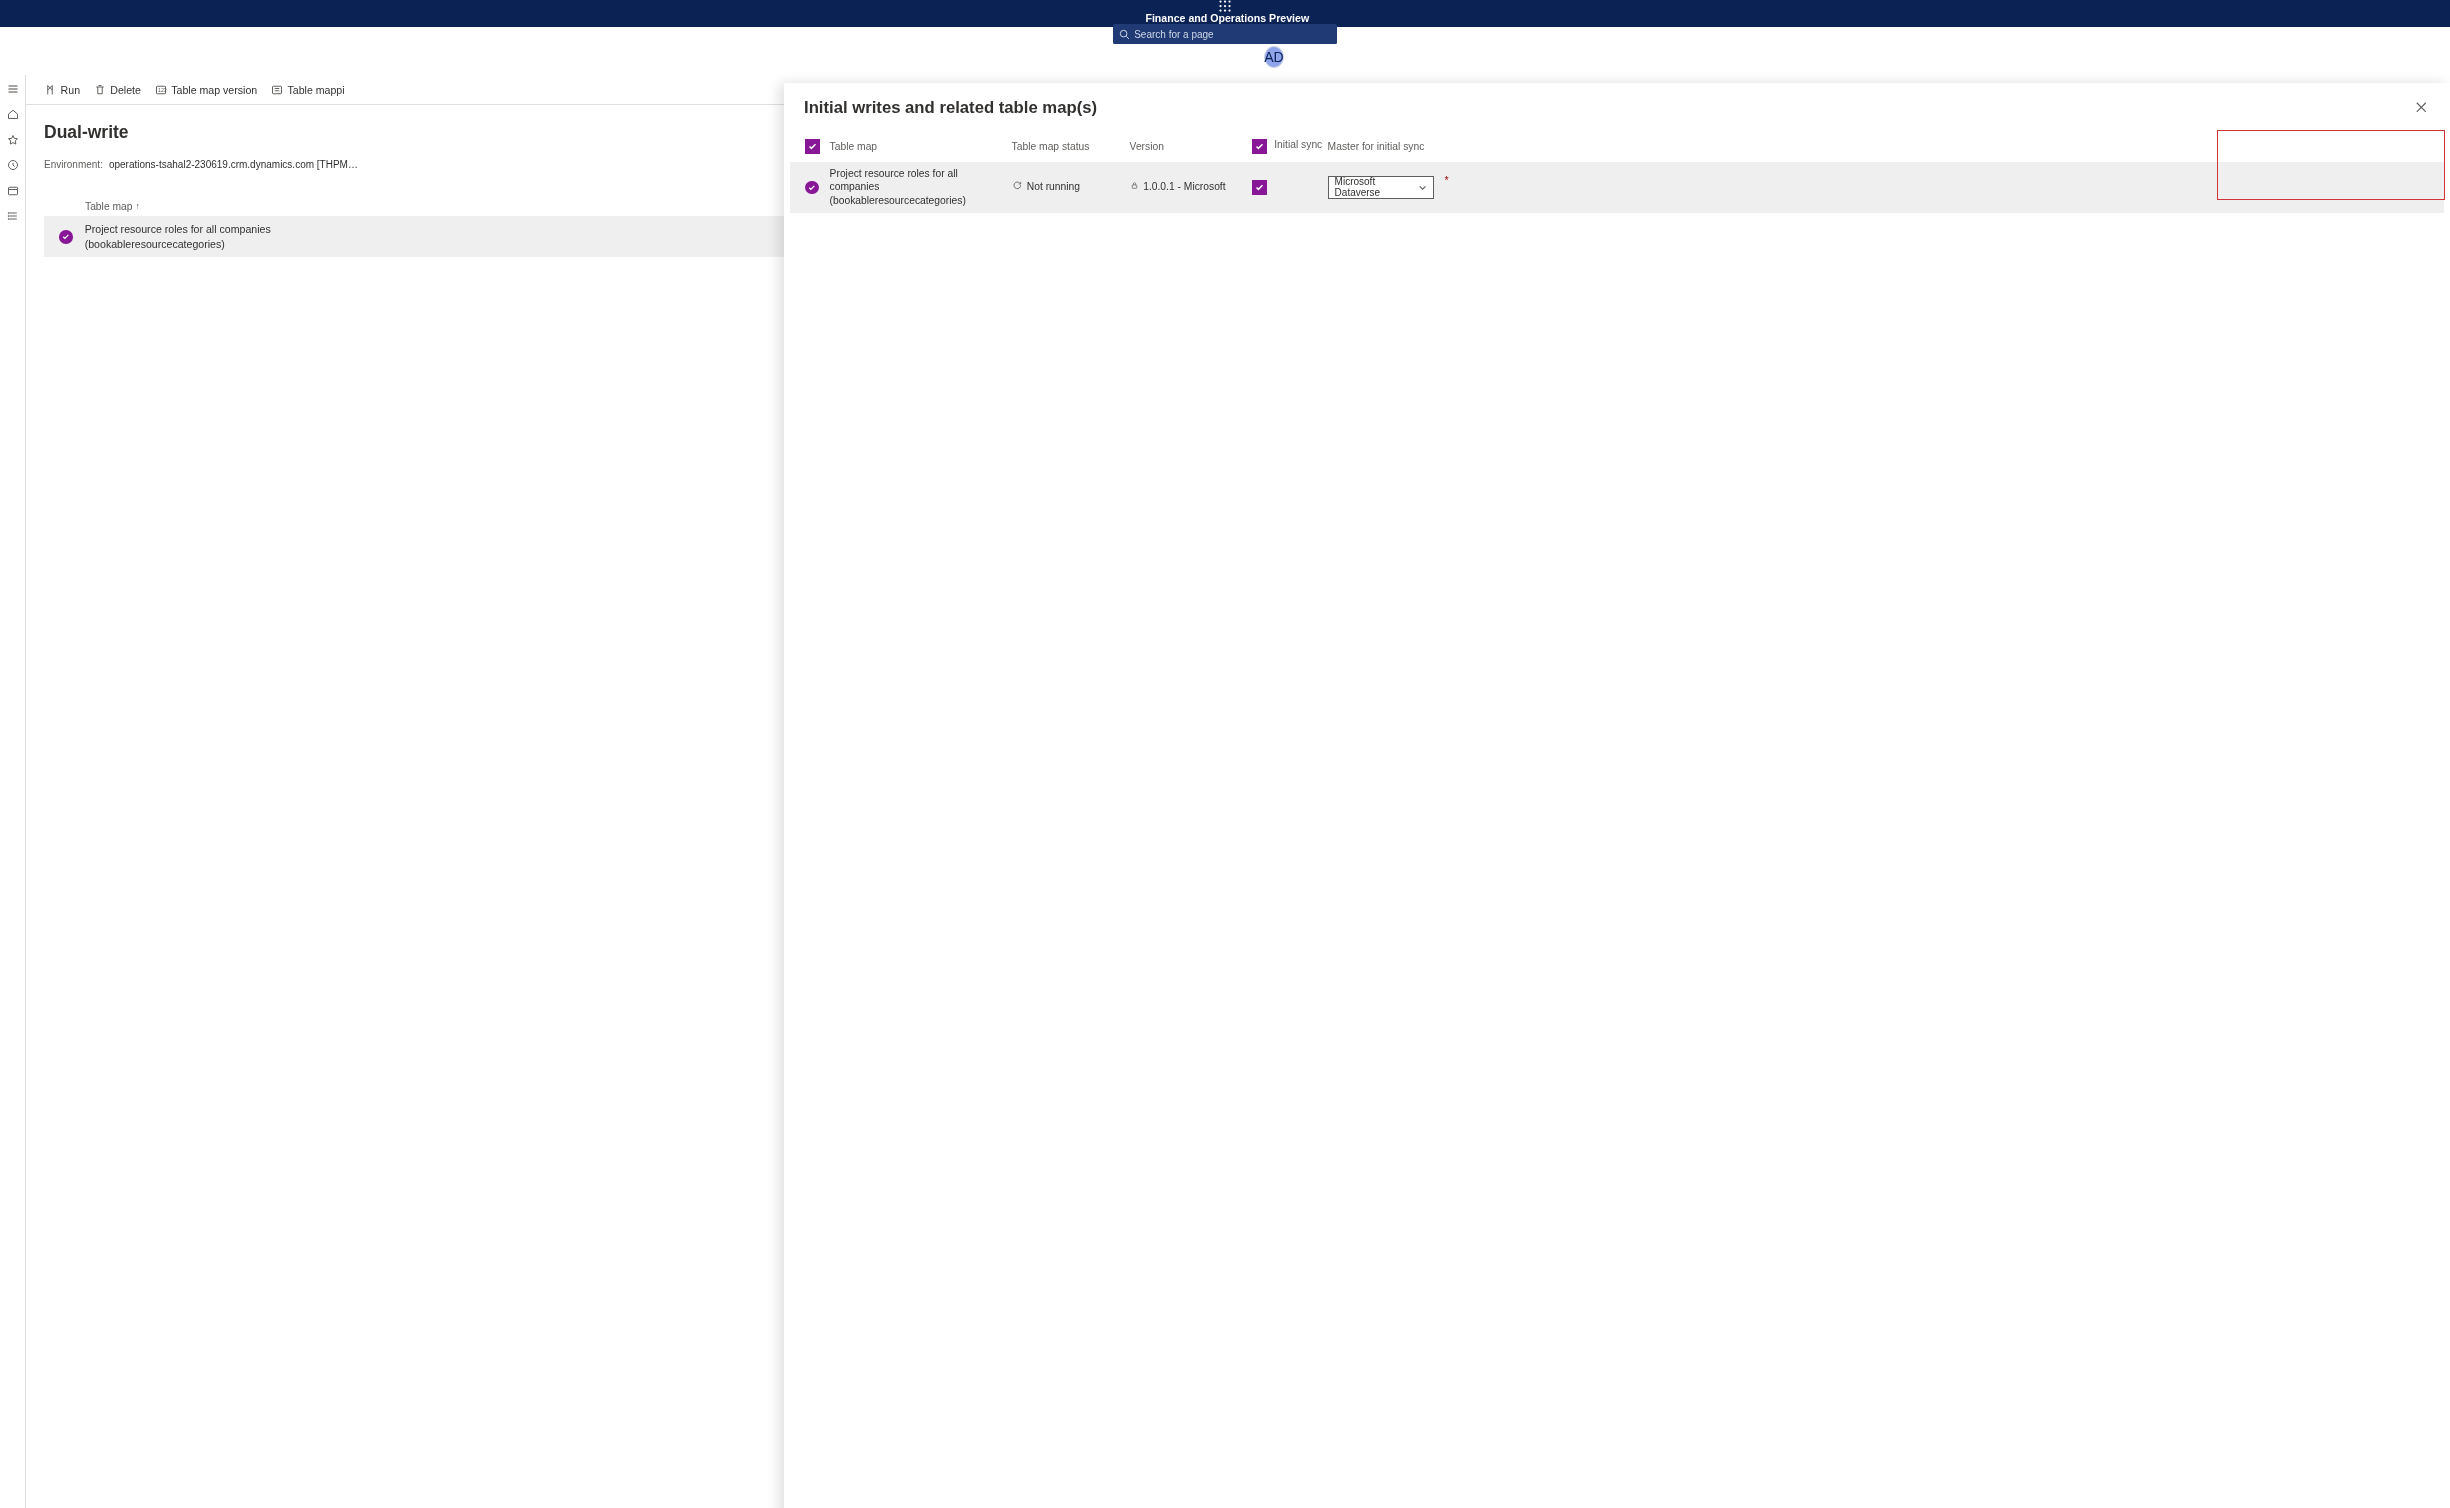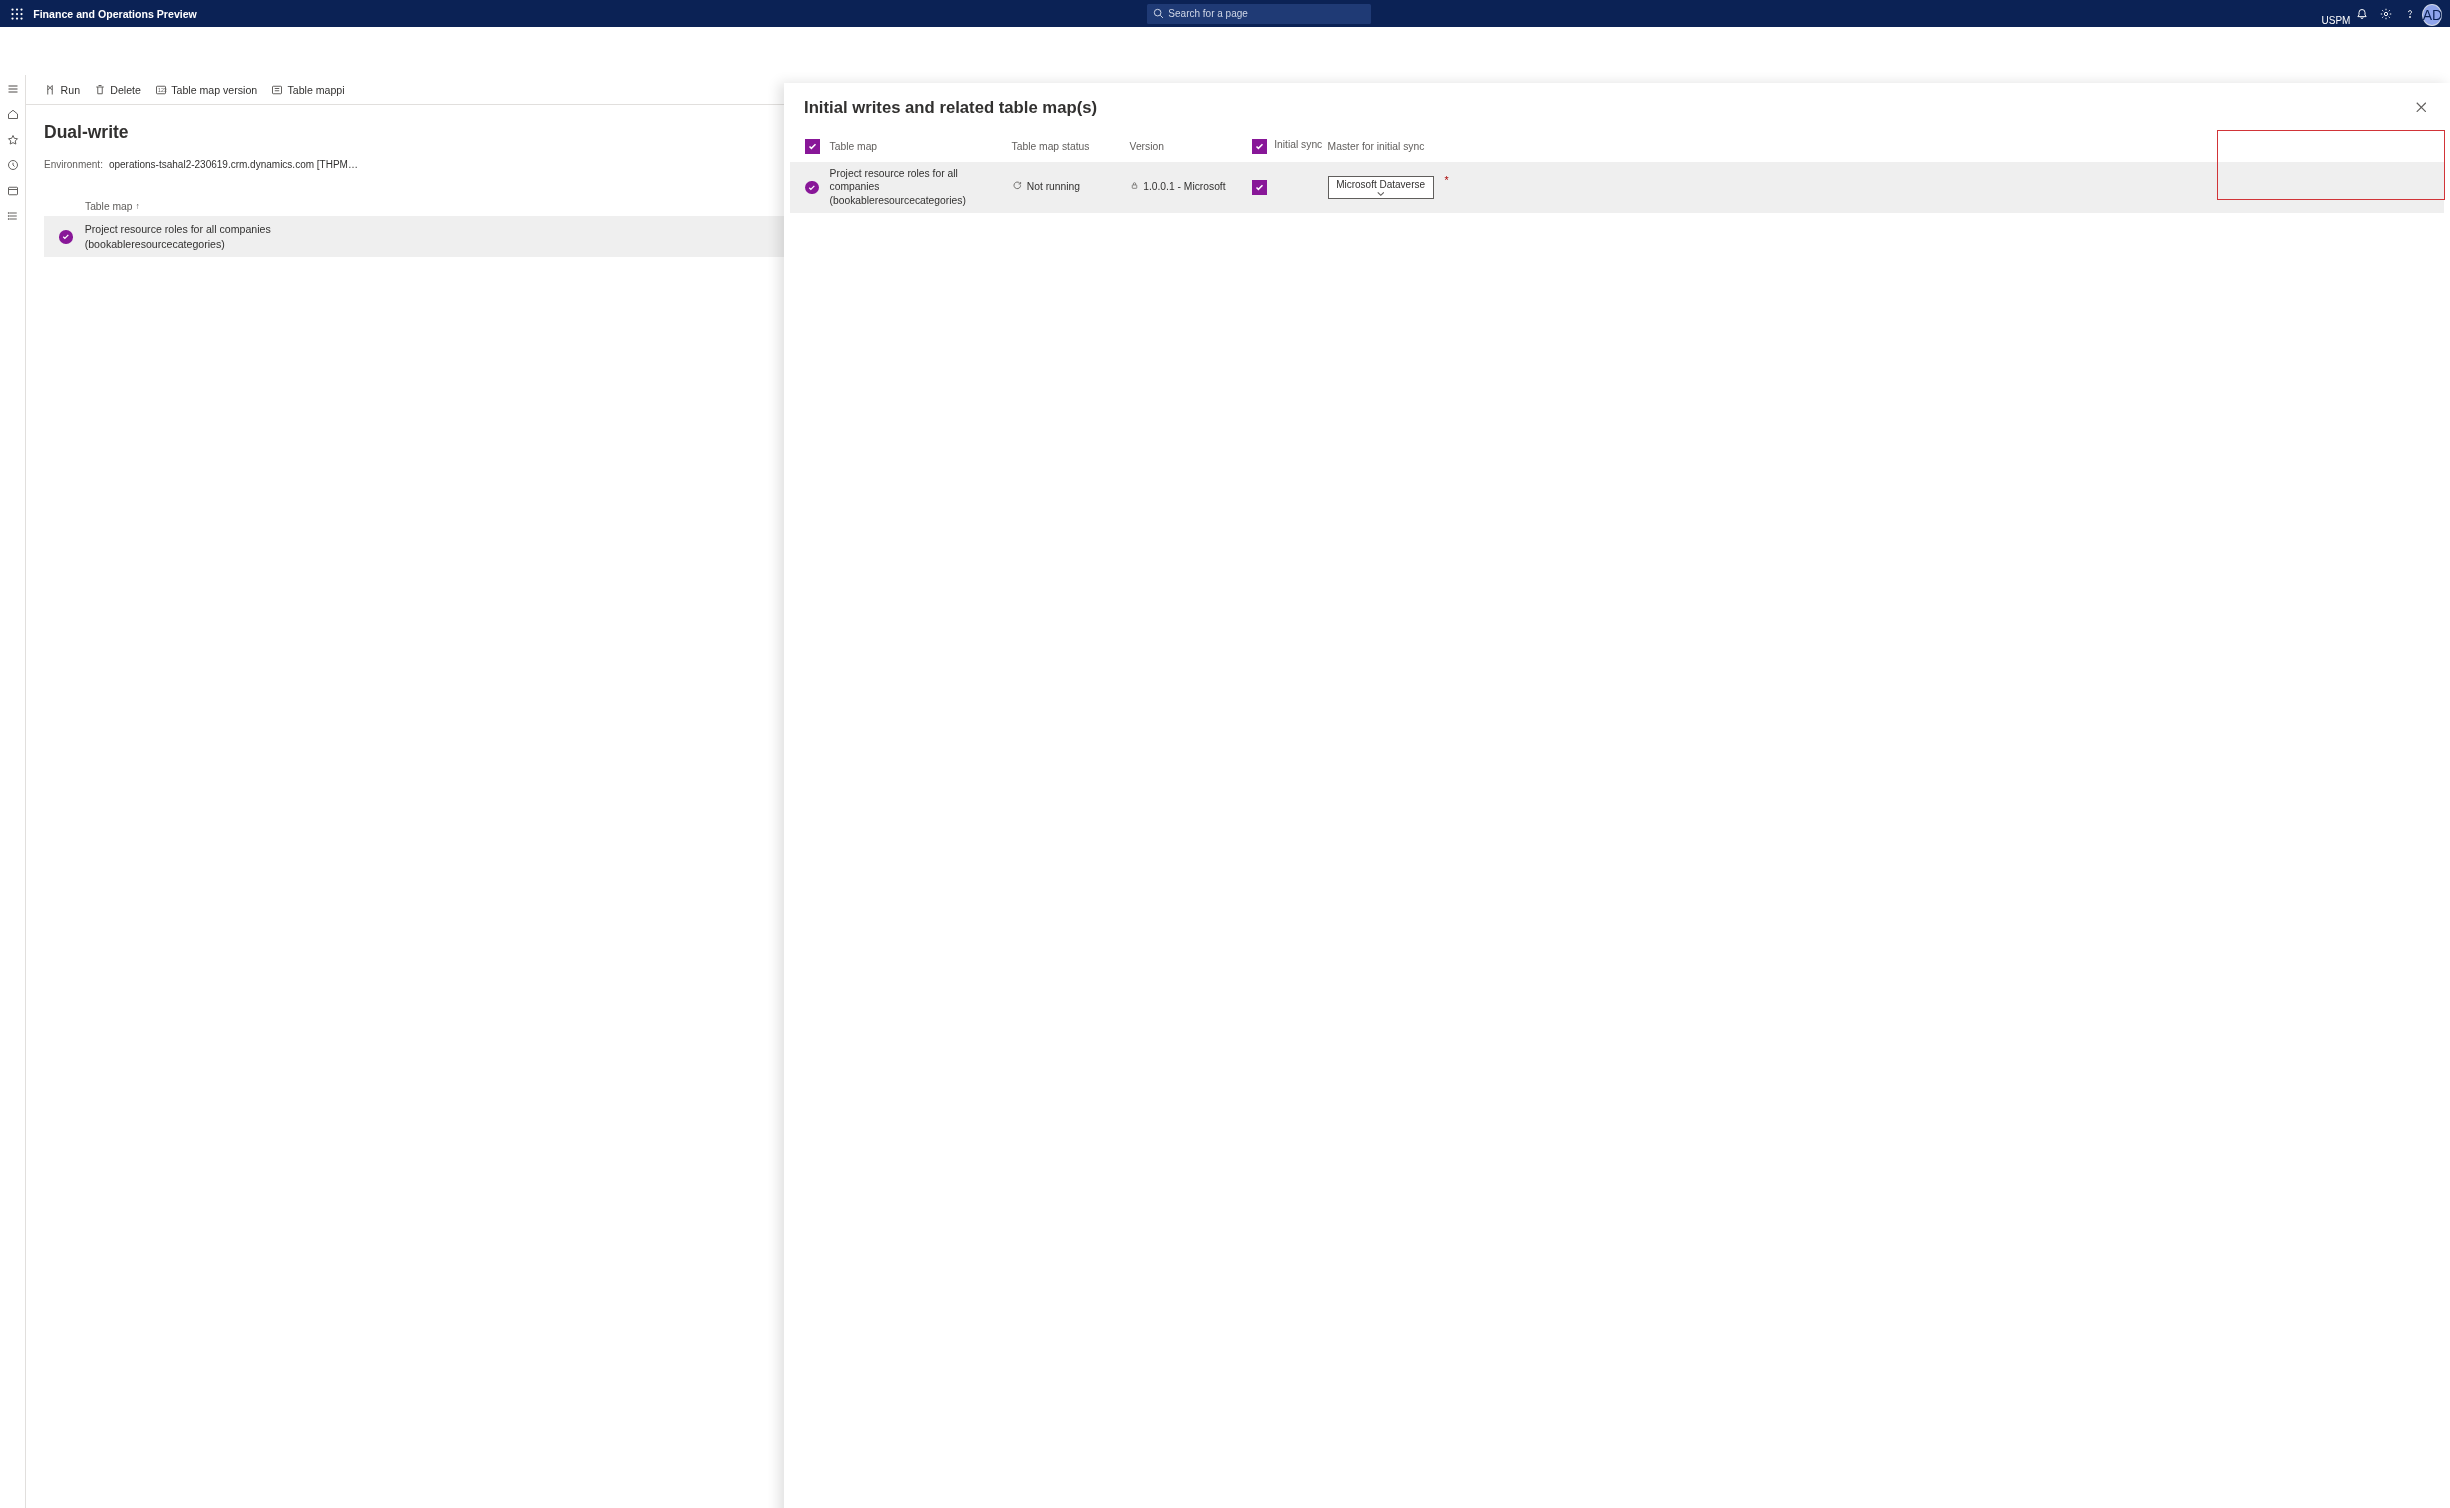--- a/index.html
+++ b/index.html
@@ -1,19 +1,19 @@
 <!DOCTYPE html>
 <html><head>
 <meta charset="utf-8">
 <style>
 * { box-sizing: border-box; margin: 0; padding: 0; }
 html, body { width: 100%; height: 100%; font-family: "Segoe UI", Tahoma, sans-serif; font-size: 10.3px; color: #323130; background: #fff; }
 
 
-.topbar { height: 27px; background: #0b2255; color: #fff; display: flex; align-items: center; padding: 0 4.6px; }
+.topbar { height: 27px; background: #0b2255; color: #fff; display: flex; align-items: center; padding: 0 4.6px; flex-direction: column; }
 .waffle { width: 24px; height: 24px; display: flex; align-items: center; justify-content: center; cursor: pointer; }
 .waffle svg { width: 12px; height: 12px; }
 .app-title { font-size: 10.6px; font-weight: 600; margin-left: 4.6px; white-space: nowrap; }
 .search-wrap { flex: 1; display: flex; justify-content: center; }
 .search-box { width: 224px; height: 20px; background: #1f3a75; border-radius: 1.5px; display: flex; align-items: center; padding: 0 6px; color: #cfd6e6; font-size: 10px; }
 .search-box svg { width: 10.6px; height: 10.6px; margin-right: 4.6px; }
 .right-cluster { display: flex; align-items: flex-end; gap: 0; margin-right: 3px; }
 .right-text { font-size: 10px; }
 .hicon { width: 24px; height: 24px; display: flex; align-items: center; justify-content: center; cursor: pointer; }
 .hicon svg { width: 12px; height: 12px; }
@@ -60,21 +60,21 @@
 .col-status { width: 35px; display: flex; justify-content: center; }
 .col-map { flex: 0 0 182px; padding-right: 7.6px; }
 .col-mapstatus { flex: 0 0 118px; display: flex; align-items: center; gap: 4.6px; }
 .col-version { flex: 0 0 122px; display: flex; align-items: center; gap: 4.6px; }
 .col-sync { flex: 0 0 76px; display: flex; }
 .col-master { flex: 0 0 118px; position: relative; }
 
 .checkbox { width: 15px; height: 15px; background: #881798; display: flex; align-items: center; justify-content: center; cursor: pointer; }
 .checkbox svg { width: 9px; height: 9px; color: #fff; }
 
-.select-box { width: 106px; height: 23px; border: 0.8px solid #605e5c; background: #fff; display: flex; align-items: center; justify-content: flex-end; padding: 0 6px; font-size: 10px; cursor: pointer; flex-direction: column; }
+.select-box { width: 106px; height: 23px; border: 0.8px solid #605e5c; background: #fff; display: flex; align-items: center; justify-content: space-between; padding: 0 6px; font-size: 10px; cursor: pointer; }
 .select-box svg { width: 7.6px; height: 7.6px; color: #605e5c; }
 .required-star { position: absolute; right: -3px; top: -1.5px; color: #a80000; font-size: 10.6px; }
 
 .highlight-box { position: absolute; border: 1.5px solid #d13438; pointer-events: none; }
 
 
 .panel-footer { margin-top: auto; display: flex; justify-content: flex-end; gap: 7.6px; padding: 12px 15px; }
 .btn { height: 24px; padding: 0 13.7px; font-size: 10.6px; border: 0.8px solid #8a8886; background: #c2410c; cursor: pointer; border-radius: 1.5px; }
 .btn.primary { background: #881798; border-color: #881798; color: #fff; font-weight: 600; }
 

